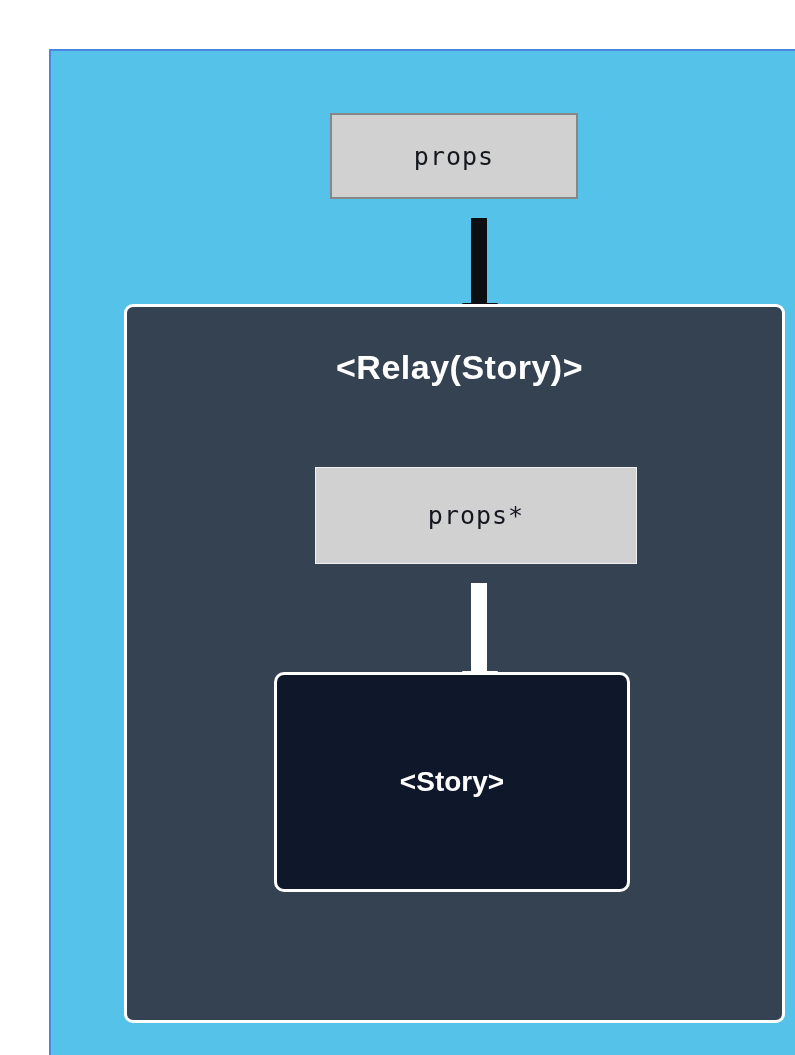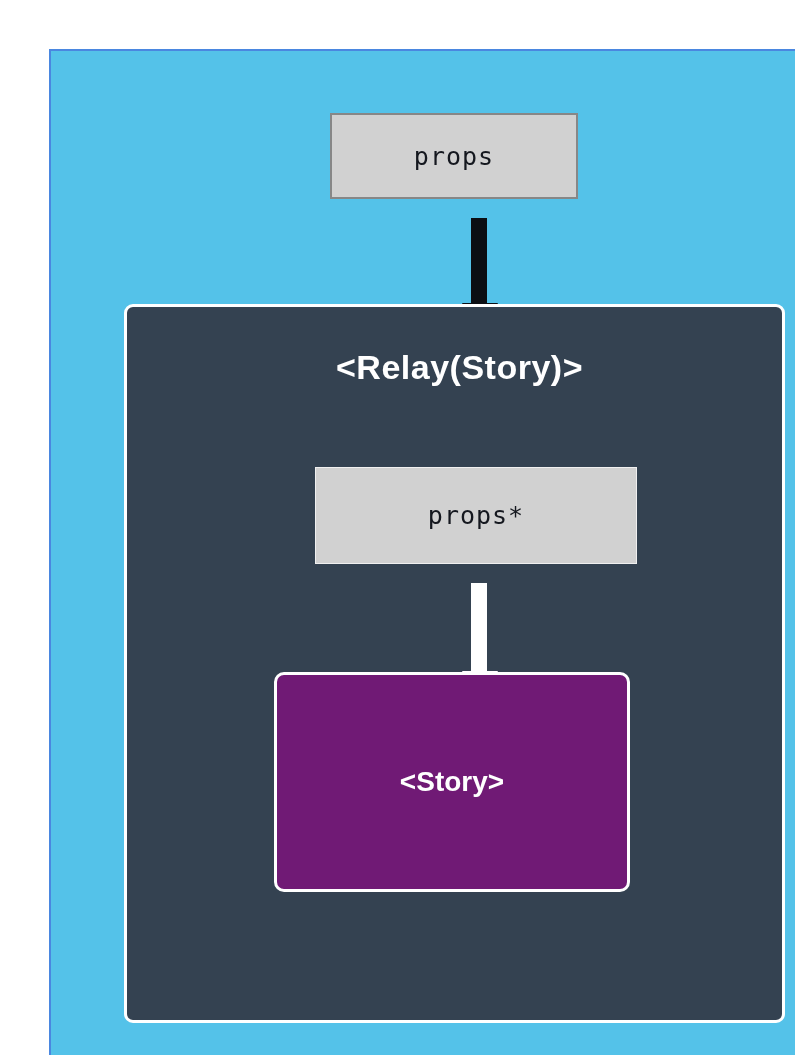--- a/index.html
+++ b/index.html
@@ -75,21 +75,21 @@
     font-size: 34px;
     color: #ffffff;
     letter-spacing: 0.5px;
   }
 
   
   .story-node {
     position: absolute;
     left: 212px; top: 610px;
     width: 356px; height: 220px;
-    background: #701a75;
+    background: #0f172a;
     border: 3px solid #ffffff;
     border-radius: 10px;
     display: flex;
     align-items: center;
     justify-content: center;
     font-weight: bold;
     font-size: 28px;
     color: #ffffff;
   }
 </style>

